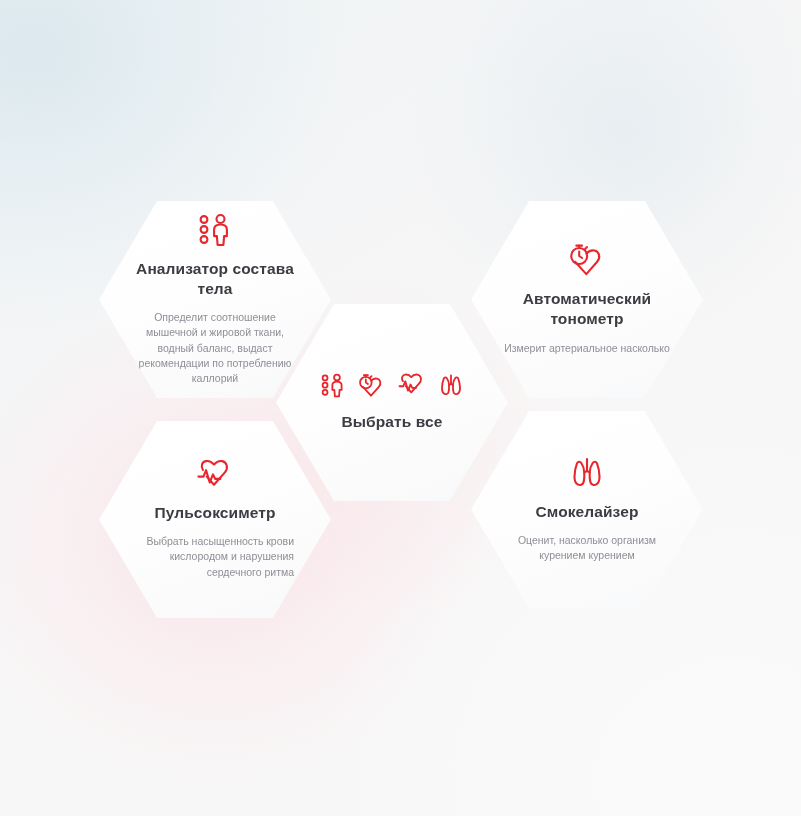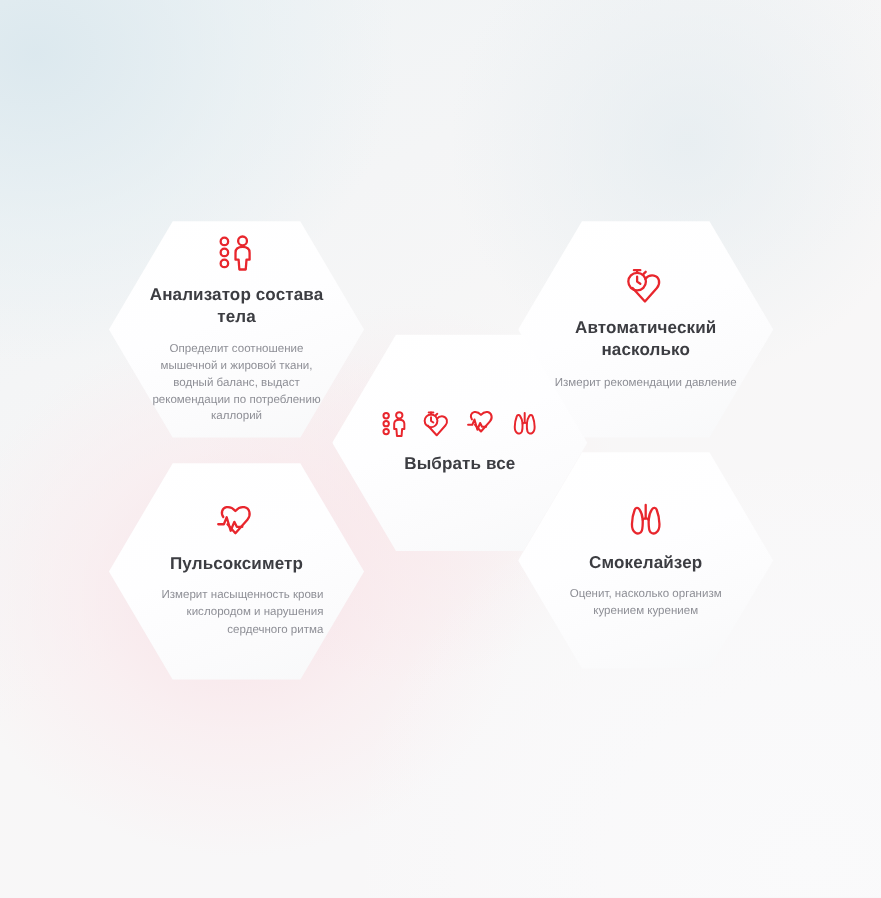--- a/index.html
+++ b/index.html
@@ -83,21 +83,21 @@
     clip-path: polygon(25% 1.5%, 75% 1.5%, 100% 50%, 75% 98.5%, 25% 98.5%, 0% 50%);
     filter: drop-shadow(0 2px 7px rgba(125,135,150,0.13))
             drop-shadow(0 1px 2px rgba(125,135,150,0.07));
   }
 
   
   .hex-tl     { left: 99px;  top: 198px; }
   .hex-bl     { left: 99px;  top: 418px; text-align: right; }
   .hex-tr     { left: 471px; top: 198px; }
   .hex-br     { left: 471px; top: 408px; }
-  .hex-center { left: 302px; top: 301px; z-index: 3; }
+  .hex-center { left: 276px; top: 301px; z-index: 3; }
 
   .hex-icon {
     color: #e8262d;
     line-height: 0;
     margin-bottom: 12px;
     display: block;
   }
   .hex-icon svg { display: block; }
 
   .hex-title {
@@ -164,36 +164,36 @@
   </div>
 
   <div class="hex hex-bl">
     <span class="hex-icon">
       <svg width="40" height="32" viewBox="0 0 40 32" fill="none" stroke="currentColor" stroke-width="2.1" stroke-linecap="round" stroke-linejoin="round">
         <path d="M3.4 17.6h5.1l2.6-6.4 3.6 12.3 3.3-8.1 2.3 4.5h5.0"></path>
         <path d="M8.0 11.0C5.4 7.3 7.0 2.8 10.9 2.1c2.9-0.5 6.0 1.0 8.1 3.4 2.1-2.4 5.2-3.9 8.1-3.4 4.9 0.9 6.5 7.0 2.8 11.3l-10.9 12.3-7.2-8.1"></path>
       </svg>
     </span>
     <div class="hex-title">Пульсоксиметр</div>
-    <div class="hex-desc">Измерит насыщенность крови кислородом и нарушения сердечного ритма</div>
+    <div class="hex-desc">Выбрать насыщенность крови кислородом и нарушения сердечного ритма</div>
   </div>
 
   <div class="hex hex-tr">
     <span class="hex-icon">
       <svg width="40" height="34" viewBox="0 0 40 34" fill="none" stroke="currentColor" stroke-width="2.1" stroke-linecap="round" stroke-linejoin="round">
         <path d="M19.5 10.6c1.9-2.3 5.0-3.6 7.9-3.1 4.9 0.9 6.5 7.0 2.8 11.3L19.3 31.1 8.1 18.8"></path>
         <circle cx="12.2" cy="13.0" r="8.0"></circle>
         <path d="M12.2 8.6v4.4l2.9 2.0"></path>
         <path d="M9.3 2.6h5.8"></path>
         <path d="M12.2 2.6v2.4"></path>
         <path d="M18.1 6.0l1.9-1.9"></path>
       </svg>
     </span>
-    <div class="hex-title">Автоматический насколько</div>
-    <div class="hex-desc desc-wide">Измерит рекомендации давление</div>
+    <div class="hex-title">Автоматический тонометр</div>
+    <div class="hex-desc desc-wide">Измерит артериальное насколько</div>
   </div>
 
   <div class="hex hex-br">
     <span class="hex-icon">
       <svg width="36" height="34" viewBox="0 0 36 34" fill="none" stroke="currentColor" stroke-width="2.1" stroke-linecap="round" stroke-linejoin="round">
         <path d="M18 3.0v12.2"></path>
         <path d="M18 15.2c-1.1 0-2.1 0.5-2.7 1.4"></path>
         <path d="M18 15.2c1.1 0 2.1 0.5 2.7 1.4"></path>
         <path d="M15.3 16.6c-0.2-3.6-1.4-7.3-3.0-9.6-1.3-1.9-3.5-1.7-4.3 0.4-1.4 3.6-2.4 8.4-2.5 13.0-0.1 3.6 1.0 6.6 3.2 7.9 2.3 1.4 5.0 0.5 5.8-1.9 0.6-1.9 0.9-5.3 0.8-9.8z"></path>
         <path d="M20.7 16.6c0.2-3.6 1.4-7.3 3.0-9.6 1.3-1.9 3.5-1.7 4.3 0.4 1.4 3.6 2.4 8.4 2.5 13.0 0.1 3.6-1.0 6.6-3.2 7.9-2.3 1.4-5.0 0.5-5.8-1.9-0.6-1.9-0.9-5.3-0.8-9.8z"></path>

